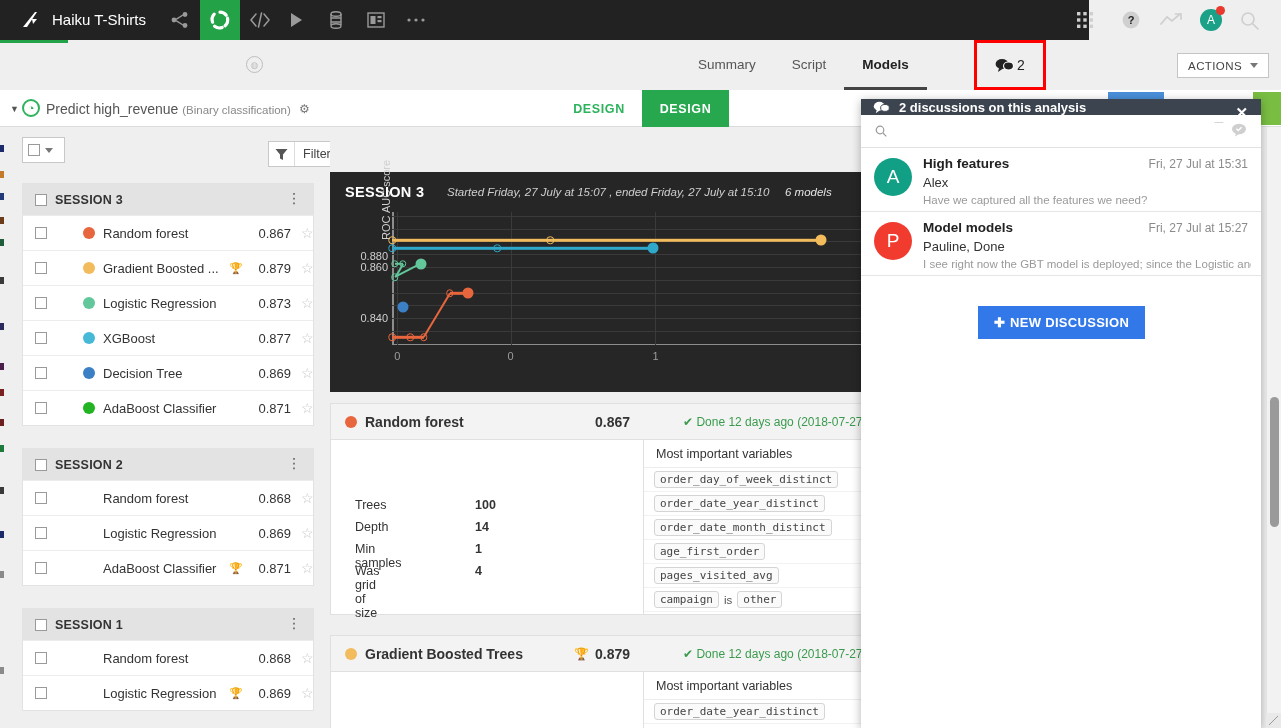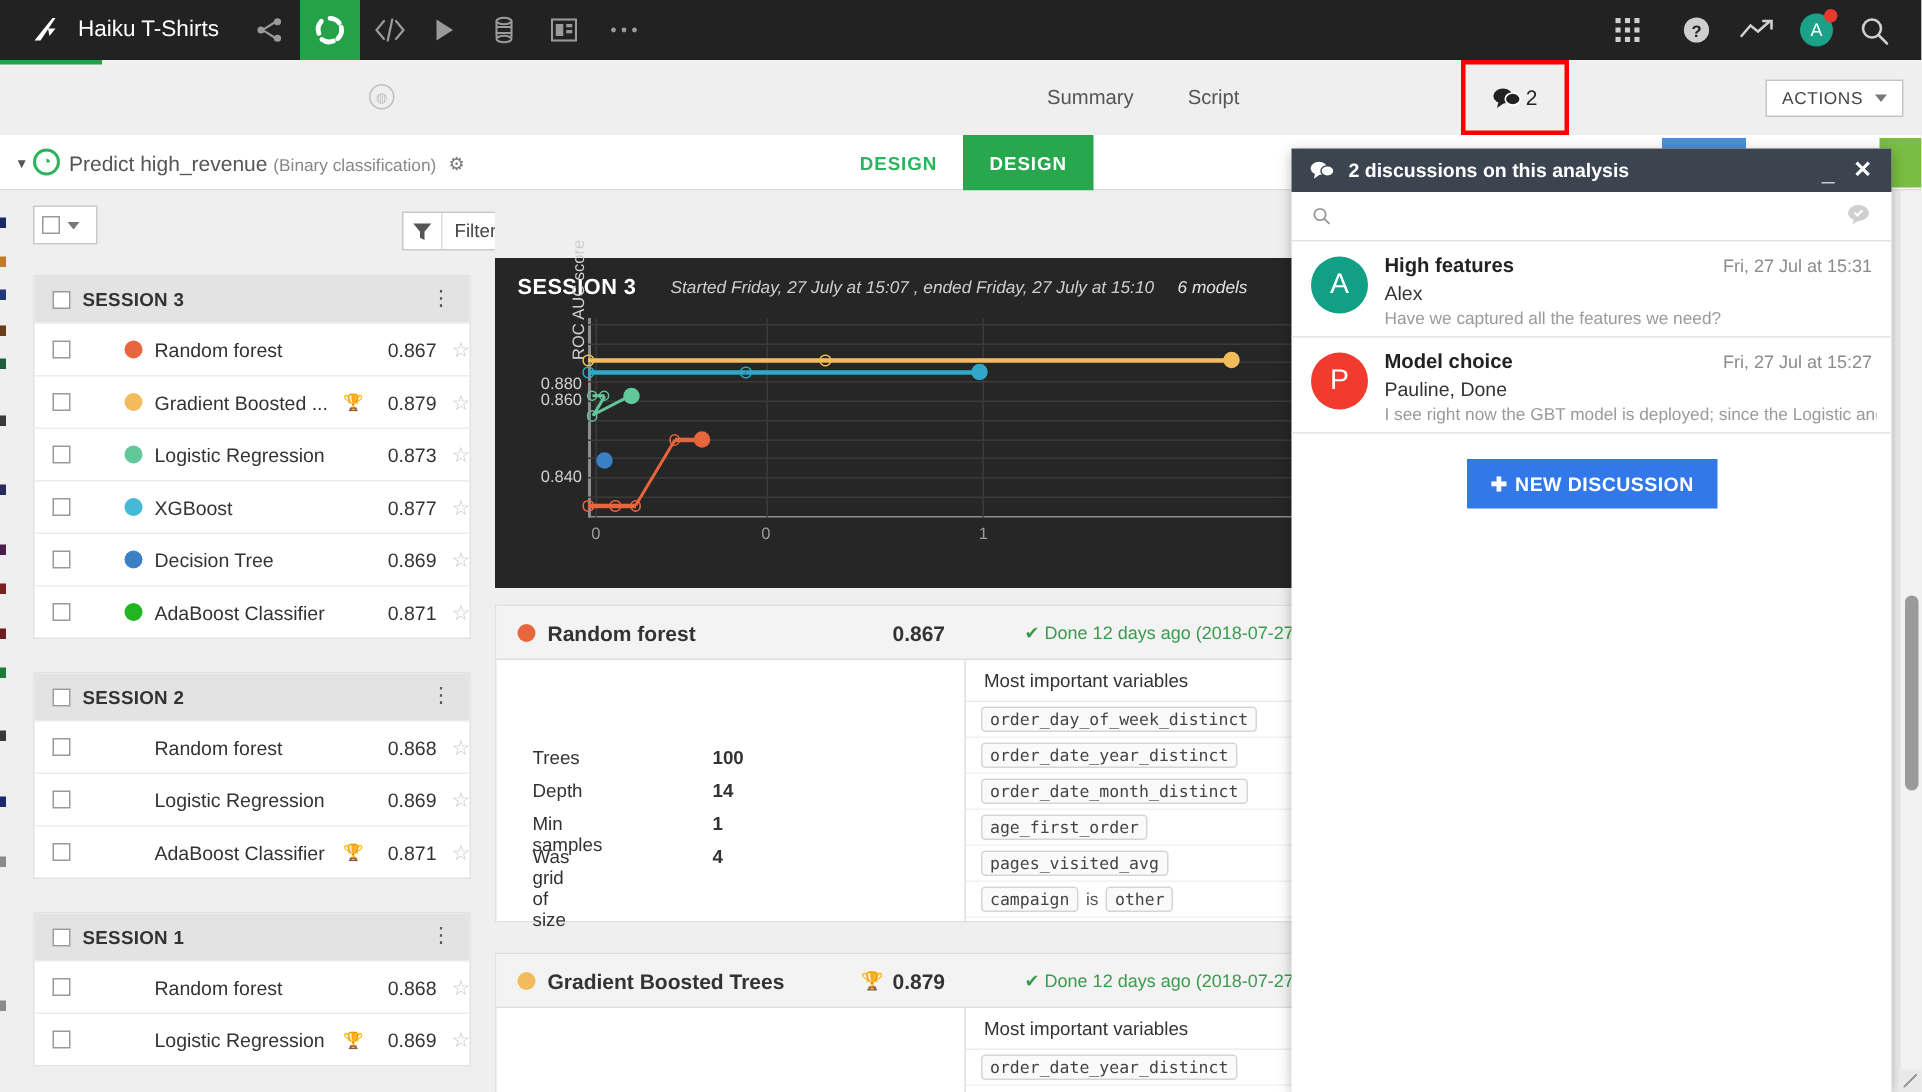--- a/index.html
+++ b/index.html
@@ -1,21 +1,21 @@
 <!DOCTYPE html>
 <html><head>
 <meta charset="utf-8">
 <style>
   * { box-sizing: border-box; margin:0; padding:0; }
   html,body { width:1281px; height:728px; overflow:hidden; background:#efefef;
     font-family:"Liberation Sans", sans-serif; }
   #root { position:relative; width:1281px; height:728px; }
 
   
-  .topbar { position:absolute; left:0; top:0; width:1281px; height:40px; background:#222222; }
+  .topbar { position:absolute; left:0; top:0; width:1089px; height:40px; background:#222222; }
   .tb-logo { position:absolute; left:20px; top:8px; width:24px; height:24px; }
   .tb-project { position:absolute; left:52px; top:11px; font-size:15px; color:#ffffff; white-space:nowrap; }
   .tb-icon { position:absolute; top:0; height:40px; width:40px; display:flex; align-items:center; justify-content:center; color:#9a9a9a; }
   .tb-icon.active { background:#23a248; color:#ffffff; }
   .tb-icon svg { display:block; }
   .tb-right { position:absolute; top:0; height:40px; display:flex; align-items:center; }
   .tb-avatar { width:22px; height:22px; border-radius:50%; background:#1aa188; color:#fff; font-size:12px;
     display:flex; align-items:center; justify-content:center; position:relative; }
   .tb-avatar .dot { position:absolute; right:-3px; top:-3px; width:9px; height:9px; border-radius:50%; background:#e8392e; }
   .tb-greenline { position:absolute; left:0; top:40px; width:68px; height:3px; background:#23a248; }
@@ -103,21 +103,21 @@
   .prow .v { position:absolute; left:120px; font-weight:bold; }
   .mc-vars { position:absolute; left:312px; top:0; width:600px; border-left:1px solid #e0e0e0; height:100%;}
   .vars-hd { height:28px; display:flex; align-items:center; padding-left:12px; font-size:12.5px; color:#333; border-bottom:1px solid #ededed;}
   .vrow { height:24px; display:flex; align-items:center; gap:5px; padding-left:10px; border-bottom:1px solid #f2f2f2;}
   .chip { display:inline-block; border:1px solid #d5d5d5; background:#fafafa; border-radius:3px; padding:1px 5px;
     font-family:"DejaVu Sans Mono", monospace; font-size:11px; color:#444; }
   .chip-is { font-size:11.5px; color:#555; }
 
   
   .dlg { position:absolute; left:861px; top:99px; width:400px; height:629px; background:#fff; box-shadow:0 2px 9px rgba(0,0,0,.3); }
-  .dlg-hd { height:29px; background:#3c4450; display:flex; align-items:center; padding:0 12px; gap:9px; position:relative; }
+  .dlg-hd { height:16px; background:#3c4450; display:flex; align-items:center; padding:0 12px; gap:9px; position:relative; }
   .dlg-hd .t { font-size:13px; color:#fff; font-weight:bold; }
   .dlg-min { position:absolute; right:38px; top:7px; color:#cfd4da; font-size:15px; }
   .dlg-cls { position:absolute; right:13px; top:5px; color:#fff; font-size:15px; font-weight:bold; }
   .dlg-srch { height:33px; border-bottom:1px solid #e2e2e2; display:flex; align-items:center; padding:0 14px; position:relative;}
   .dlg-srch input { border:0; outline:0; width:300px; font-size:12.5px; font-family:"Liberation Sans",sans-serif; }
   .dlg-item { height:64px; border-bottom:1px solid #e6e6e6; position:relative; }
   .av { position:absolute; left:13px; top:10px; width:38px; height:38px; border-radius:50%; color:#fff; font-size:19px; display:flex; align-items:center; justify-content:center; }
   .di-t { position:absolute; left:62px; top:8px; font-size:13.5px; font-weight:bold; color:#222; }
   .di-d { position:absolute; right:13px; top:9px; font-size:12px; color:#8b8b8b; }
   .di-p { position:absolute; left:62px; top:27px; font-size:13px; color:#333; }
@@ -240,20 +240,21 @@
         </svg>
     </div>
   </div>
   <div class="tb-greenline"></div>
 
   <div class="an-badge" style="top:56px; left:246px">◍</div>
 
   <div class="nav" style="left:680px">
     <a href="#">Summary</a>
     <a href="#">Script</a>
+    <a href="#" class="sel">Models</a>
   </div>
 
   <div class="disc-tab">
     <svg width="19" height="15" viewBox="0 0 19 15">
         <ellipse cx="7" cy="6" rx="6.4" ry="5" fill="#222"></ellipse>
         <path d="M4 10 L3 14 L8 10.5 Z" fill="#222"></path>
         <ellipse cx="13.5" cy="8" rx="5" ry="4" fill="#222" stroke="#fff" stroke-width="1.1"></ellipse>
       </svg>
     <span class="num">2</span>
   </div>
@@ -590,21 +591,21 @@
     <div id="disc-host">
         <div class="dlg-item">
           <div class="av" style="background:#11a085">A</div>
           <div class="di-t">High features</div>
           <div class="di-d">Fri, 27 Jul at 15:31</div>
           <div class="di-p">Alex</div>
           <div class="di-x">Have we captured all the features we need?</div>
         </div>
         <div class="dlg-item">
           <div class="av" style="background:#f23b2f">P</div>
-          <div class="di-t">Model choice</div>
+          <div class="di-t">Model models</div>
           <div class="di-d">Fri, 27 Jul at 15:27</div>
           <div class="di-p">Pauline, Done</div>
           <div class="di-x">I see right now the GBT model is deployed; since the Logistic and Decisi</div>
         </div>
       </div>
     <div class="newdisc">
       <span>✚</span>
       <span>NEW DISCUSSION</span>
     </div>
   </div>

